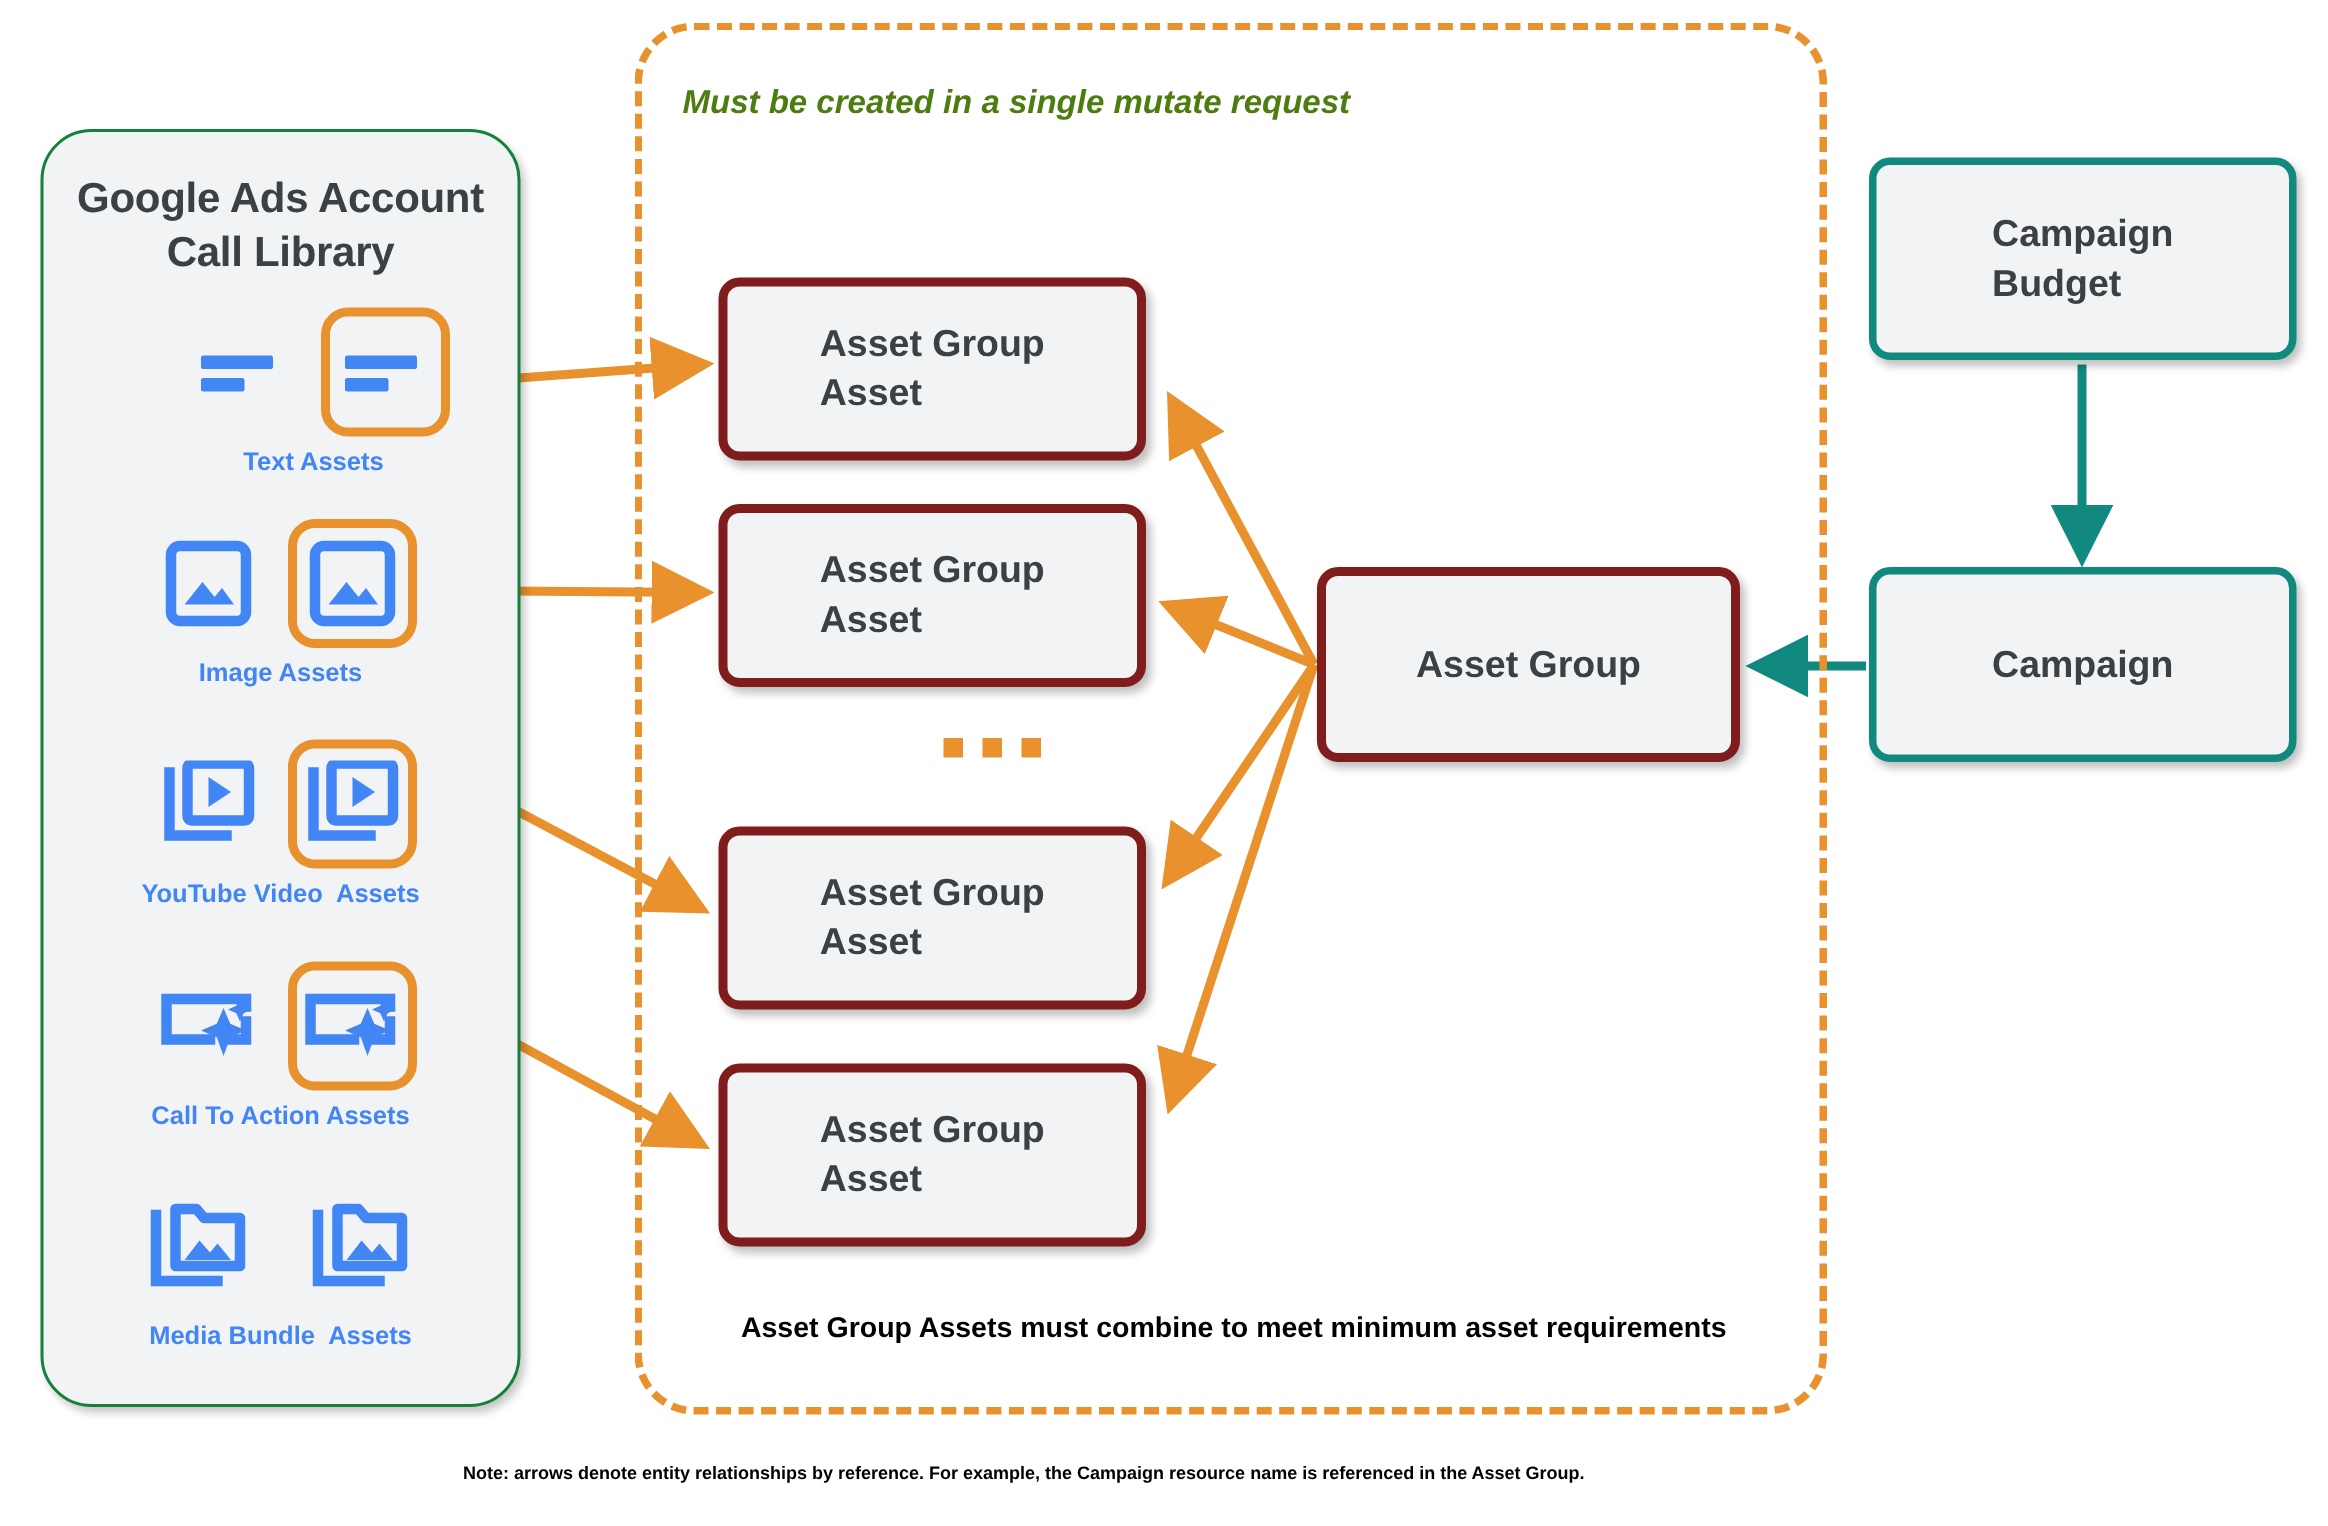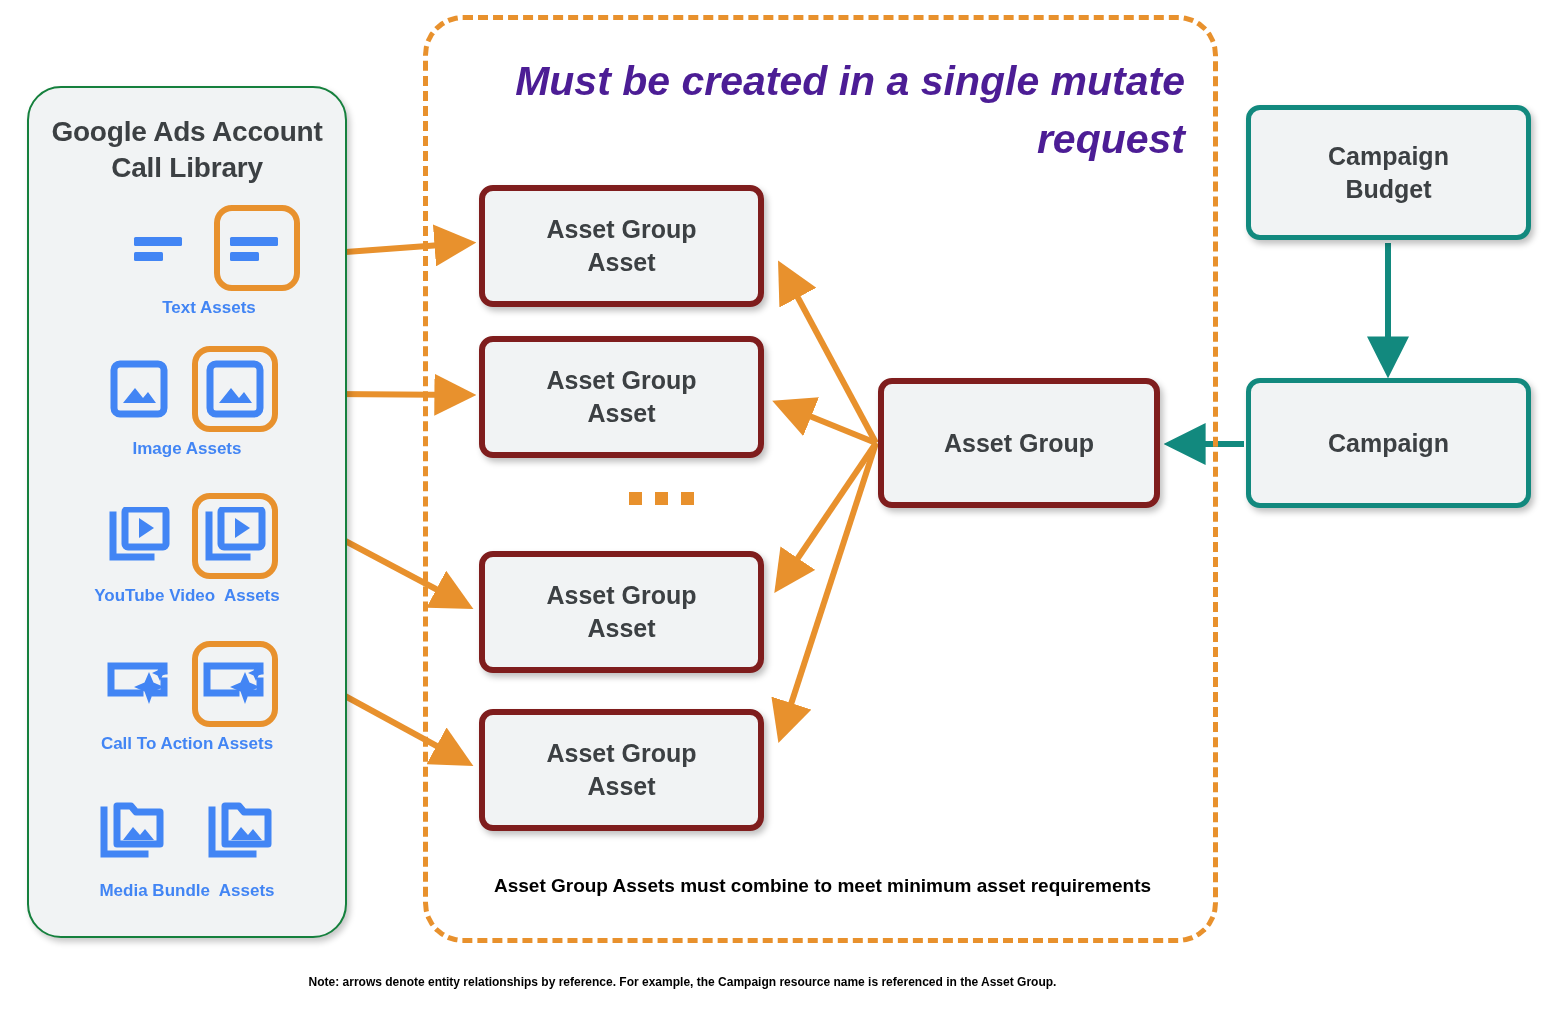--- a/index.html
+++ b/index.html
@@ -97,25 +97,25 @@
     border: 5px dashed #e8912d;
     border-radius: 40px;
     box-sizing: border-box;
     background: transparent;
   }
   .mutate-heading {
     position: absolute;
     left: 455px;
     top: 52px;
     width: 730px;
-    text-align: right;
-    font-size: 41px;
+    text-align: left;
+    font-size: 22px;
     font-weight: bold;
     font-style: italic;
-    color: #4c1d95;
+    color: #4d7c0f;
     line-height: 1.42;
   }
   .mutate-footnote {
     position: absolute;
     left: 440px;
     top: 875px;
     width: 765px;
     text-align: center;
     font-size: 19px;
     font-weight: bold;
@@ -123,21 +123,20 @@
   }
 
   
   .node {
     position: absolute;
     box-sizing: border-box;
     background: #f1f3f4;
     display: flex;
     align-items: center;
     justify-content: center;
-    text-align: center;
     font-size: 25px;
     font-weight: bold;
     color: #3c4043;
     line-height: 1.32;
     border-radius: 14px;
     box-shadow: 3px 4px 6px rgba(0,0,0,0.25);
   }
   .node.orange { border: 6px solid #7f1d1d; }
   .node.teal { border: 5px solid #12897e; }
 

